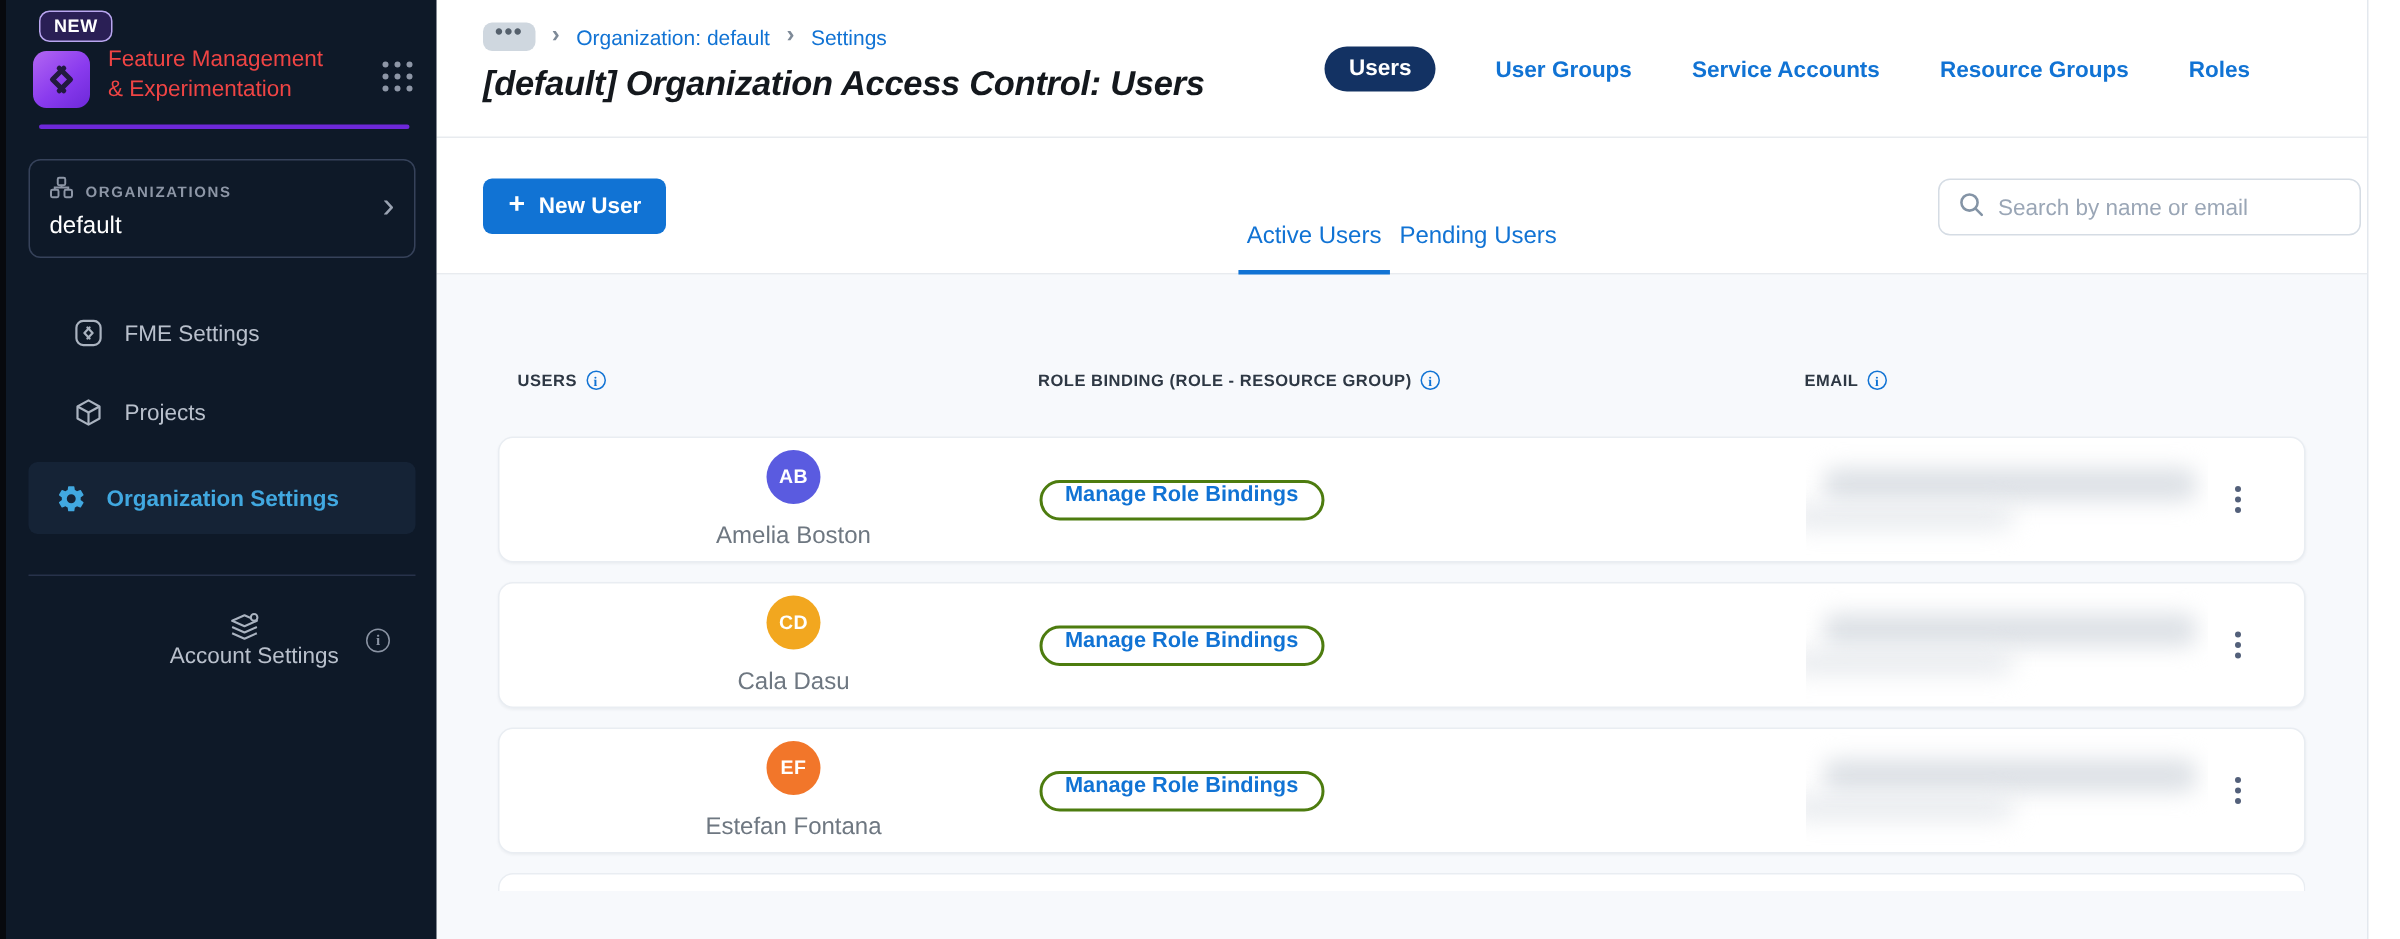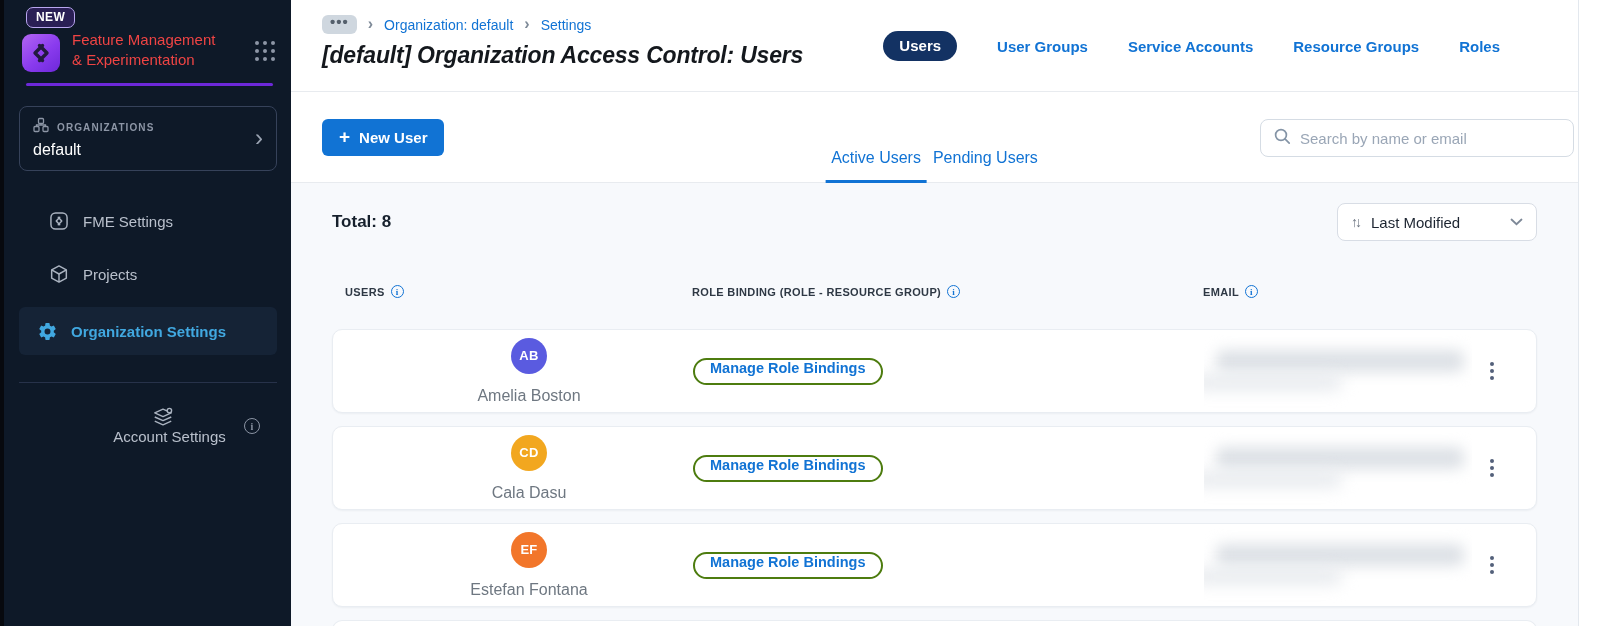--- a/index.html
+++ b/index.html
@@ -48,21 +48,21 @@
   .top-tabs { position:absolute; top:31px; right:78px; display:flex; align-items:center; gap:40px; }
   .top-tab { color:#1173d4; font-size:15px; font-weight:600; cursor:pointer; white-space:nowrap; }
   .top-tab.pill { background:#133263; color:#ffffff; border-radius:16px; padding:6px 16px 7px; }
 
   .header-bar2 { position:relative; background:#ffffff; height:91px; border-bottom:1px solid #e8ebef; }
   .new-user-btn { position:absolute; left:31px; top:27px; height:37px; background:#1173d4; color:#ffffff; border:none; border-radius:6px; font-size:15px; font-weight:700; padding:0 17px; display:flex; align-items:center; gap:9px; cursor:pointer; font-family:inherit; }
   .new-user-btn .plus { font-size:19px; font-weight:600; margin-top:-2px; }
   .view-tabs { position:absolute; left:50%; transform:translateX(-50%); bottom:-1px; display:flex; }
   .view-tab { font-size:16px; color:#1173d4; font-weight:500; padding:0 6px 13px; cursor:pointer; border-bottom:3px solid transparent; white-space:nowrap; }
   .view-tab.active { border-bottom-color:#1173d4; }
-  .search-box { position:absolute; right:4px; top:27px; width:314px; height:38px; background:#ffffff; border:1px solid #d5dce4; border-radius:8px; display:flex; align-items:center; padding:0 12px; }
+  .search-box { position:absolute; right:4px; top:27px; width:282px; height:38px; background:#ffffff; border:1px solid #d5dce4; border-radius:8px; display:flex; align-items:center; padding:0 12px; }
   .search-box input { border:none; outline:none; font-size:15px; color:#333d49; width:100%; margin-left:9px; font-family:inherit; background:transparent; }
   .search-box input::placeholder { color:#9aa6b6; }
 
   
   .content { padding:20px 41px 0 41px; }
   .content-top { display:flex; justify-content:space-between; align-items:center; }
   .total { font-size:17px; font-weight:700; color:#16202c; }
   .sort-box { width:200px; height:38px; background:#ffffff; border:1px solid #d8dde5; border-radius:8px; display:flex; align-items:center; padding:0 13px; font-size:15px; color:#1c2430; cursor:pointer; }
   .sort-arrows { color:#6b7480; font-size:14px; letter-spacing:-3px; margin-right:12px; }
   .sort-caret { margin-left:auto; display:flex; }
@@ -218,32 +218,20 @@
         <svg width="18" height="18" viewBox="0 0 18 18" fill="none" stroke="#8494a6" stroke-width="1.7" stroke-linecap="round">
           <circle cx="8" cy="8" r="5.4"></circle>
           <path d="M12.2 12.2 L16.2 16.2"></path>
         </svg>
       </span>
       <input type="text" placeholder="Search by name or email" style="">
     </div>
   </div>
 
   <section class="content">
-    <div class="content-top">
-      <div class="total">Total: 8</div>
-      <div class="sort-box">
-        <span class="sort-arrows">↑↓</span>
-        <span>Last Modified</span>
-        <span class="sort-caret">
-          <svg width="13" height="8" viewBox="0 0 13 8" fill="none" stroke="#7d8897" stroke-width="1.8" stroke-linecap="round">
-              <path d="M1.5 1.5 L6.5 6.2 L11.5 1.5"></path>
-            </svg>
-        </span>
-      </div>
-    </div>
 
     <div class="list-head">
       <div class="th">
         <span>USERS</span>
         <span class="info-icon">i</span>
       </div>
       <div class="th">
         <span>ROLE BINDING (ROLE - RESOURCE GROUP)</span>
         <span class="info-icon">i</span>
       </div>

